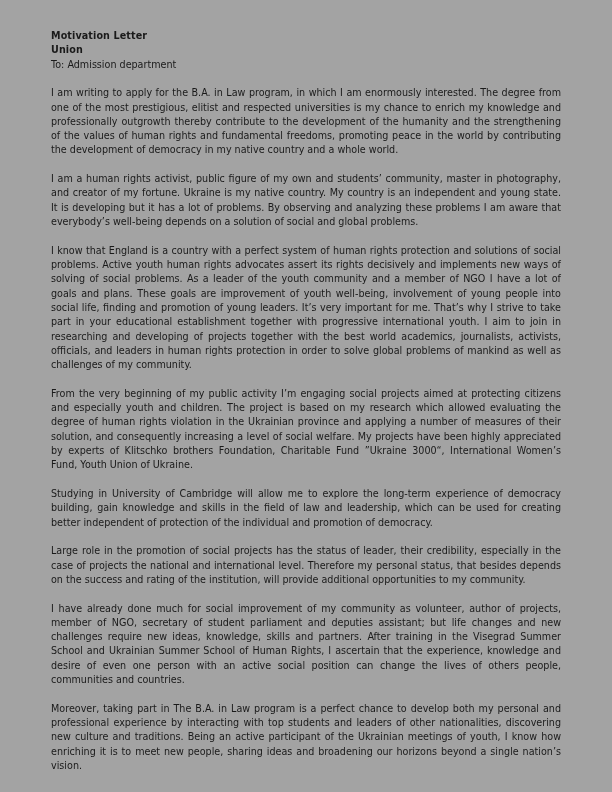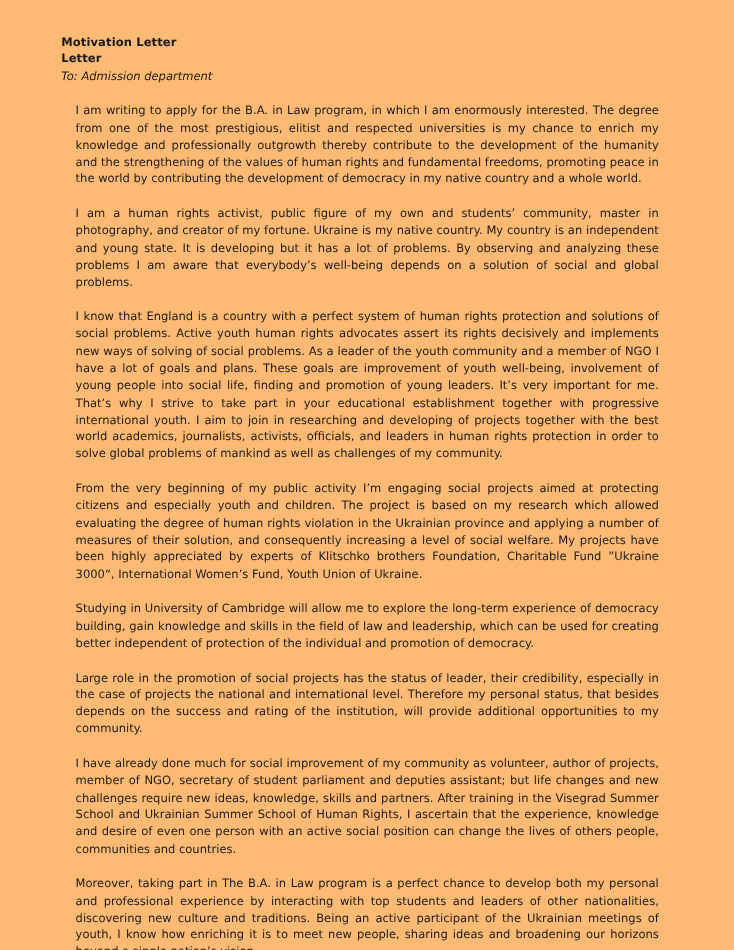--- a/index.html
+++ b/index.html
@@ -12,21 +12,21 @@
     height: 792px;
     overflow: hidden;
     font-family: "DejaVu Sans", sans-serif;
     color: #1a1a1a;
     -webkit-font-smoothing: antialiased;
   }
   .page {
     position: relative;
     width: 612px;
     height: 792px;
-    background: #fdba74;
+    background: #a3a3a3;
     box-sizing: border-box;
   }
   .content {
     position: absolute;
     left: 51px;
     top: 29px;
     width: 510px;
   }
   .heading-block {
     margin: 0 0 0 0;
@@ -34,50 +34,49 @@
   .heading-line {
     font-size: 9.6px;
     line-height: 14.3px;
     font-weight: bold;
     letter-spacing: 0.1px;
   }
   .addr-line {
     font-size: 9.6px;
     line-height: 14.3px;
     font-weight: normal;
-    font-style: italic;
   }
   .salutation {
     font-size: 9.6px;
     line-height: 14.3px;
     margin-top: 14.4px;
   }
   p.para {
     font-size: 9.6px;
     line-height: 14.3px;
     text-align: justify;
     text-justify: inter-word;
-    margin: 12px;
+    margin: 0;
     padding: 0;
     margin-top: 14.4px;
     -webkit-hyphens: none;
     hyphens: none;
     word-spacing: 0px;
   }
   
 </style>
 </head>
 <body>
 
 <div class="page">
   <div class="content">
 
     <div class="heading-block">
       <div class="heading-line">Motivation Letter</div>
-      <div class="heading-line">Letter</div>
+      <div class="heading-line">Union</div>
       <div class="addr-line">To: Admission department</div>
     </div>
 
 
     <p class="para">I am writing to apply for the B.A. in Law program, in which I am enormously interested. The degree from one of the most prestigious, elitist and respected universities is my chance to enrich my knowledge and professionally outgrowth thereby contribute to the development of the humanity and the strengthening of the values of human rights and fundamental freedoms, promoting peace in the world by contributing the development of democracy in my native country and a whole world.</p>
     <p class="para">I am a human rights activist, public figure of my own and students’ community, master in photography, and creator of my fortune. Ukraine is my native country. My country is an independent and young state. It is developing but it has a lot of problems. By observing and analyzing these problems I am aware that everybody’s well-being depends on a solution of social and global problems.</p>
     <p class="para">I know that England is a country with a perfect system of human rights protection and solutions of social problems. Active youth human rights advocates assert its rights decisively and implements new ways of solving of social problems. As a leader of the youth community and a member of NGO I have a lot of goals and plans. These goals are improvement of youth well-being, involvement of young people into social life, finding and promotion of young leaders. It’s very important for me. That’s why I strive to take part in your educational establishment together with progressive international youth. I aim to join in researching and developing of projects together with the best world academics, journalists, activists, officials, and leaders in human rights protection in order to solve global problems of mankind as well as challenges of my community.</p>
     <p class="para">From the very beginning of my public activity I’m engaging social projects aimed at protecting citizens and especially youth and children. The project is based on my research which allowed evaluating the degree of human rights violation in the Ukrainian province and applying a number of measures of their solution, and consequently increasing a level of social welfare. My projects have been highly appreciated by experts of Klitschko brothers Foundation, Charitable Fund ”Ukraine 3000“, International Women’s Fund, Youth Union of Ukraine.</p>
     <p class="para">Studying in University of Cambridge will allow me to explore the long-term experience of democracy building, gain knowledge and skills in the field of law and leadership, which can be used for creating better independent of protection of the individual and promotion of democracy.</p>
     <p class="para">Large role in the promotion of social projects has the status of leader, their credibility, especially in the case of projects the national and international level. Therefore my personal status, that besides depends on the success and rating of the institution, will provide additional opportunities to my community.</p>

